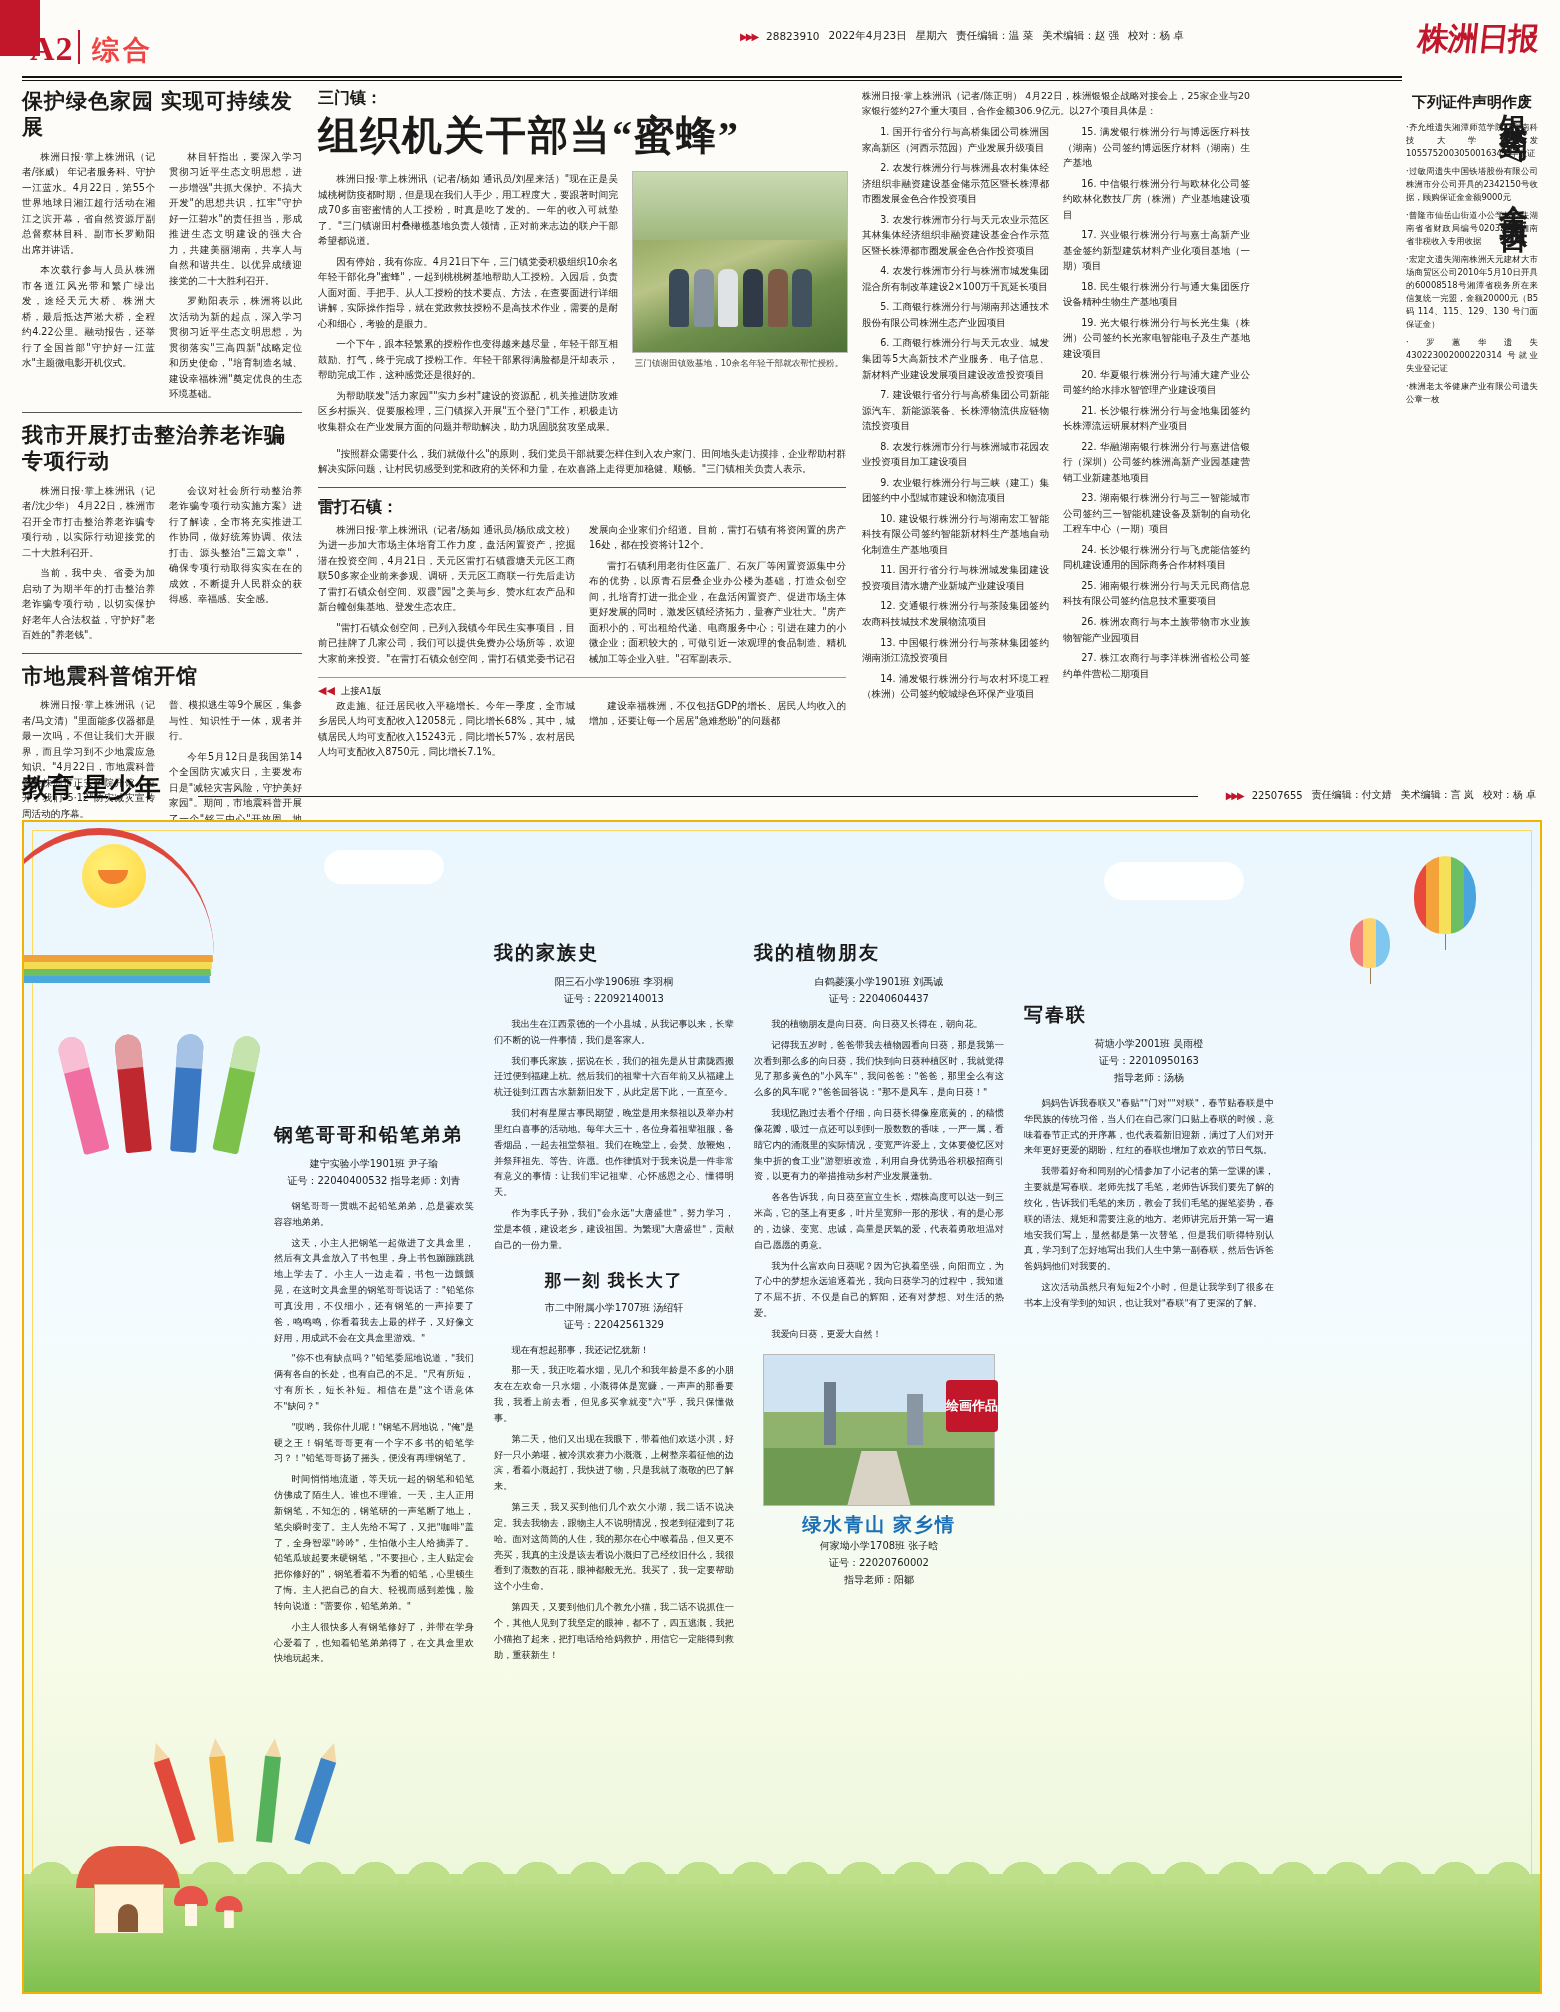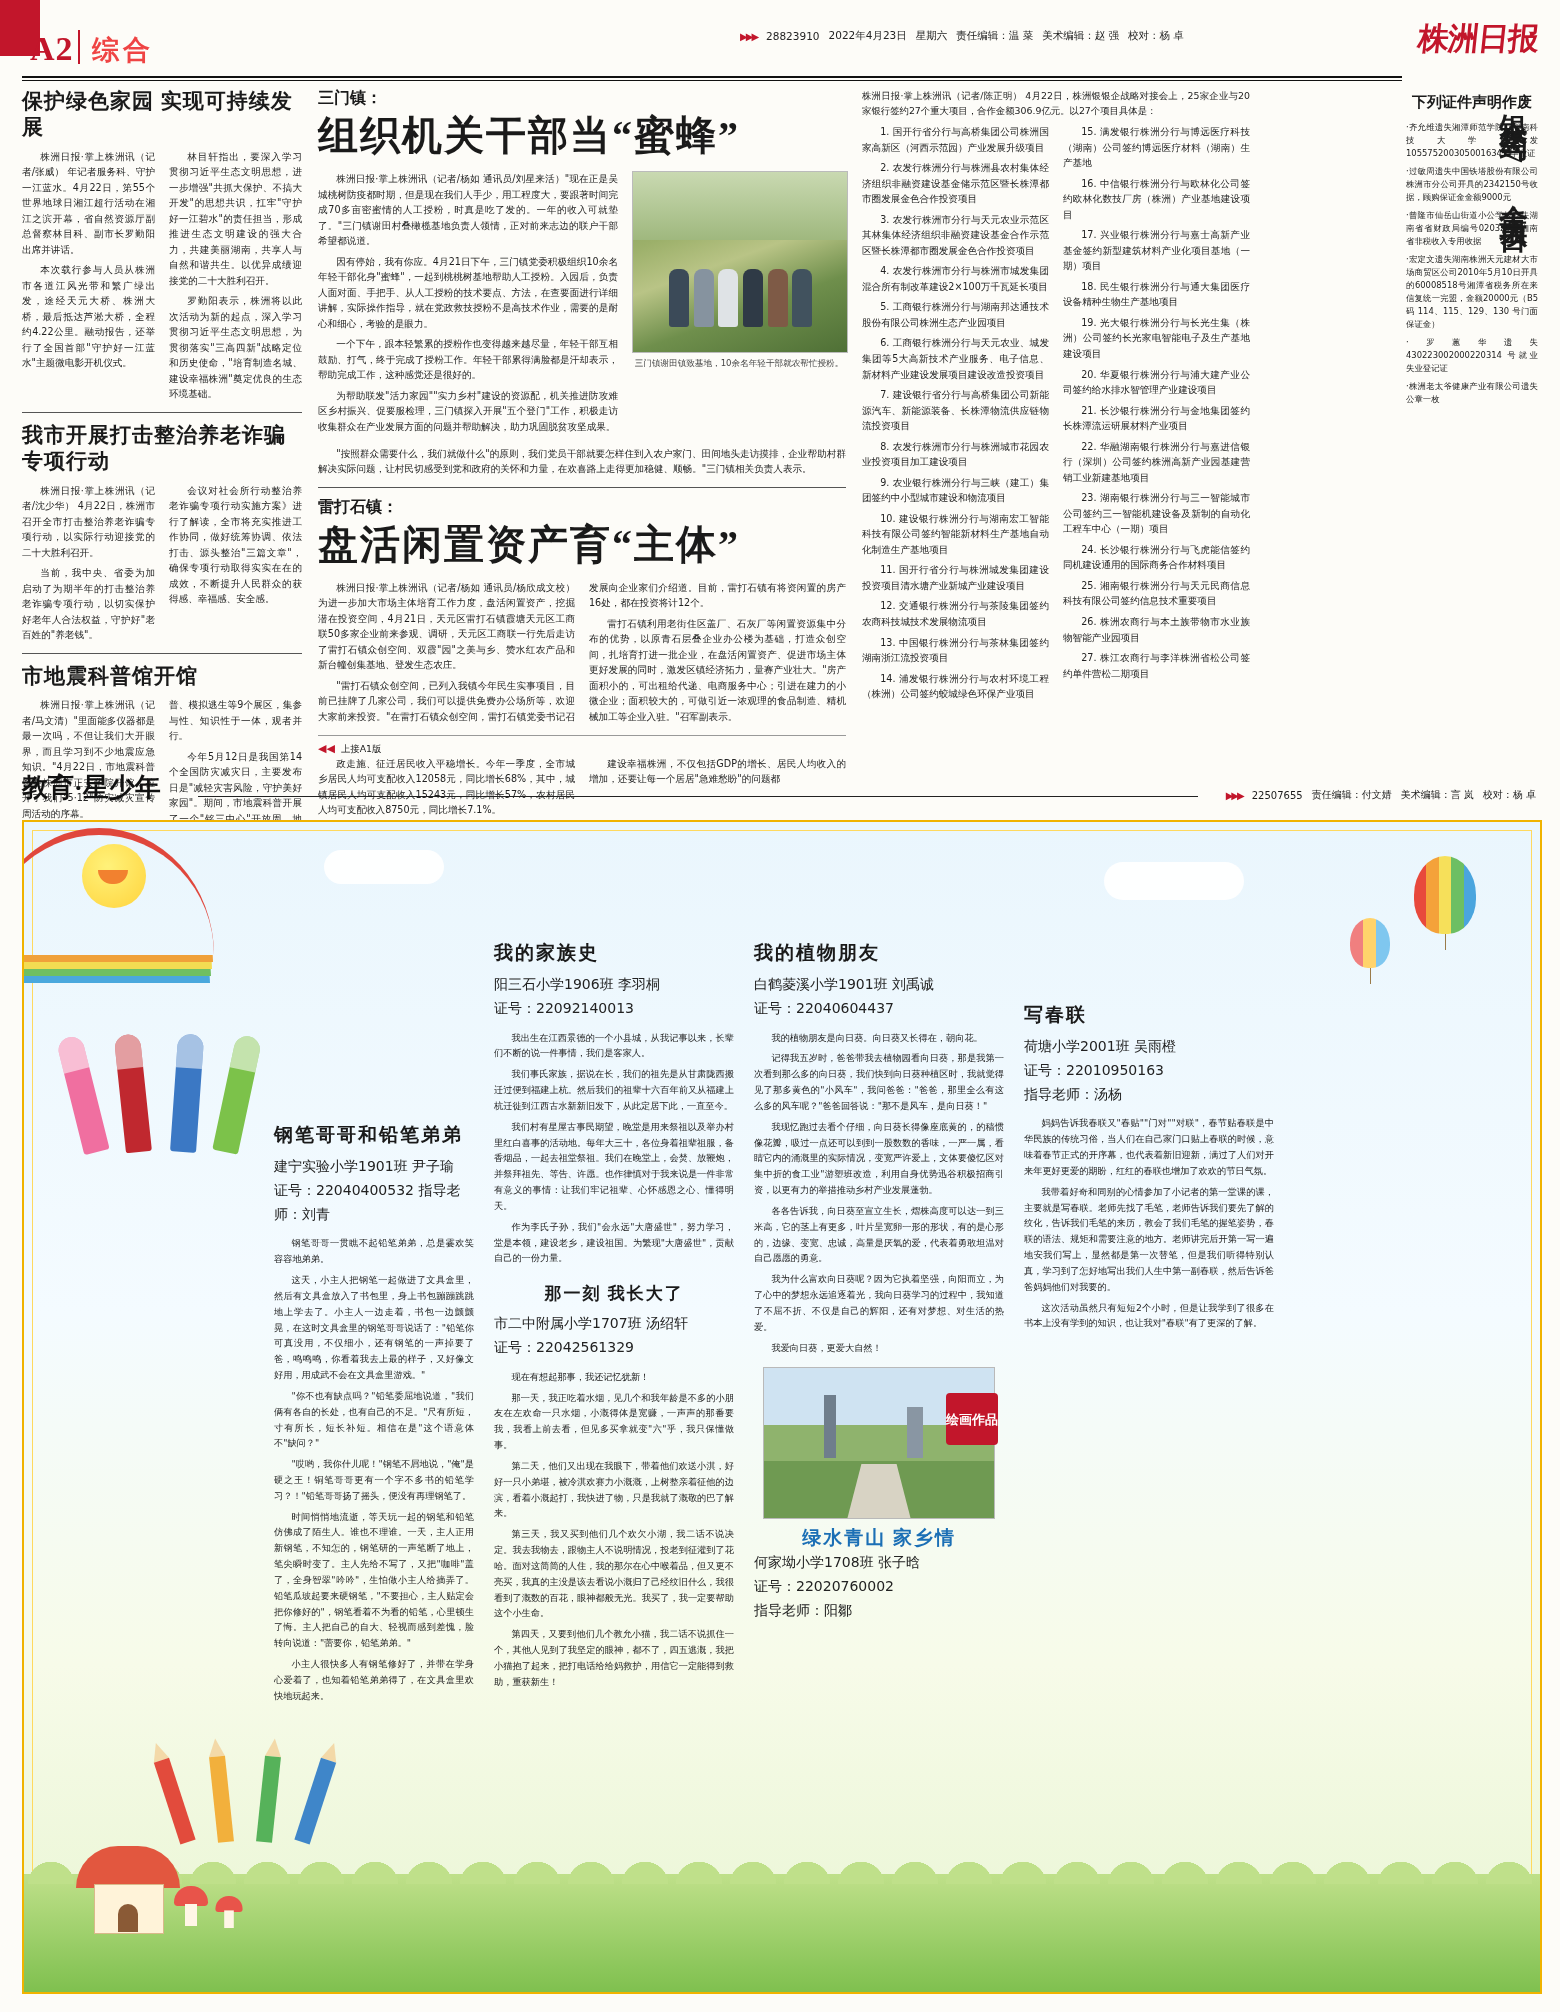--- a/index.html
+++ b/index.html
@@ -127,21 +127,21 @@
   .q4 .b{background:#3f86c9;}
 
   
   .kcol{position:absolute;top:118px;}
   .k1{left:250px;width:200px;}
   .k2{left:470px;width:240px;}
   .k3{left:730px;width:250px;}
   .k4{left:1000px;width:250px;}
 
   .k-title{font-size:19px;font-weight:bold;text-align:left;font-family:"Liberation Serif",serif;letter-spacing:2px;margin-bottom:7px;}
-  .k-by{font-size:14px;line-height:1.7;margin-bottom:9px;color:#222;}
+  .k-by{font-size:10px;text-align:center;line-height:1.7;margin-bottom:9px;color:#222;}
   .k-body{font-size:9.2px;line-height:1.72;text-align:justify;color:#222;}
   .k-body p{margin:0 0 5px;text-indent:1.9em;}
   .k-sub{font-size:17px;font-weight:bold;text-align:center;font-family:"Liberation Serif",serif;letter-spacing:2px;margin:16px 0 7px;}
 
   .art-photo{width:230px;height:150px;margin:12px auto 6px;border:1px solid #b9b9b9;
      background:linear-gradient(180deg,#cfe3f2 0 38%,#8fb36d 38% 62%,#6f9a52 62% 100%);position:relative;overflow:hidden;}
   .art-photo .tower{position:absolute;left:26%;top:18%;width:12px;height:42%;background:#6f7e8c;}
   .art-photo .tower2{position:absolute;left:62%;top:26%;width:16px;height:34%;background:#8996a3;}
   .art-photo .road{position:absolute;left:40%;top:56%;width:20%;height:44%;background:#d8d3c4;transform:perspective(60px) rotateX(34deg);}
   .art-badge{position:absolute;right:6px;bottom:74px;width:52px;height:52px;background:#c2162b;color:#fff;border-radius:4px;
@@ -225,21 +225,20 @@
           </div>
           <div class="caption">三门镇谢田镇致基地，10余名年轻干部就农帮忙授粉。</div>
         </div>
       </div>
       <div class="body-1col" style="margin-top:6px;">
         <p>"按照群众需要什么，我们就做什么"的原则，我们党员干部就要怎样住到入农户家门、田间地头走访摸排，企业帮助村群解决实际问题，让村民切感受到党和政府的关怀和力量，在欢喜路上走得更加稳健、顺畅。"三门镇相关负责人表示。</p>
       </div>
 
       <div class="hl-rule"></div>
       <div class="town-label">雷打石镇：</div>
-      <div class="big-head">盘活闲置资产育“主体”</div>
       <div class="body-2col">
         <p>株洲日报·掌上株洲讯（记者/杨如 通讯员/杨欣成文校） 为进一步加大市场主体培育工作力度，盘活闲置资产，挖掘潜在投资空间，4月21日，天元区雷打石镇霞塘天元区工商联50多家企业前来参观、调研，天元区工商联一行先后走访了雷打石镇众创空间、双霞"园"之美与乡、赞水红农产品和新台幢创集基地、登发生态农庄。</p>
         <p>"雷打石镇众创空间，已列入我镇今年民生实事项目，目前已挂牌了几家公司，我们可以提供免费办公场所等，欢迎大家前来投资。"在雷打石镇众创空间，雷打石镇党委书记召发展向企业家们介绍道。目前，雷打石镇有将资闲置的房产16处，都在投资将计12个。</p>
         <p>雷打石镇利用老街住区盖厂、石灰厂等闲置资源集中分布的优势，以原青石层叠企业办公楼为基础，打造众创空间，扎培育打进一批企业，在盘活闲置资产、促进市场主体更好发展的同时，激发区镇经济拓力，量赛产业壮大。"房产面积小的，可出租给代递、电商服务中心；引进在建力的小微企业；面积较大的，可做引近一浓观理的食品制造、精机械加工等企业入驻。"召军副表示。</p>
       </div>
       <div class="see-a1">
         <span class="tri">◀◀</span>
         <span style="font-size:9.4px;">上接A1版</span>
       </div>
       <div class="body-2col">

